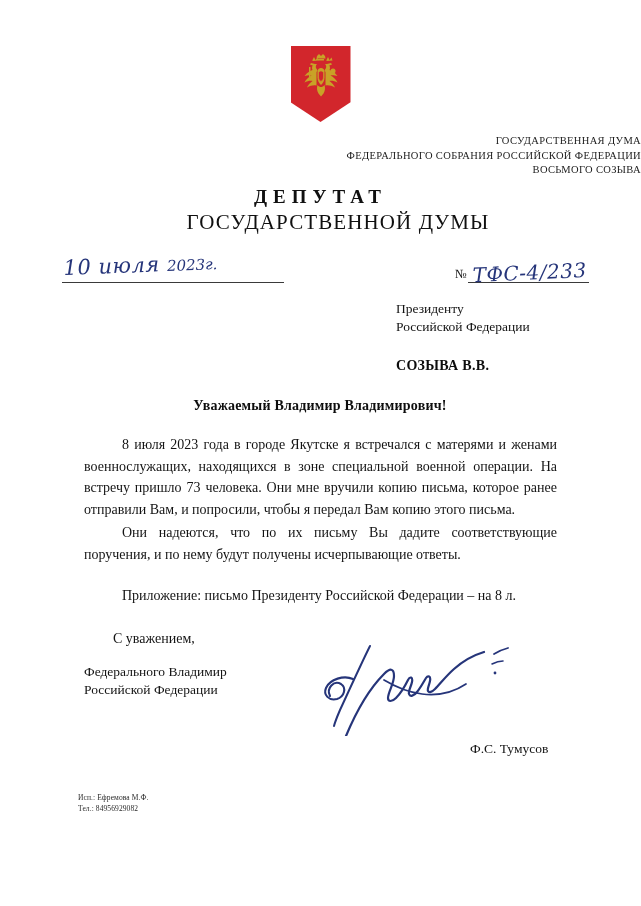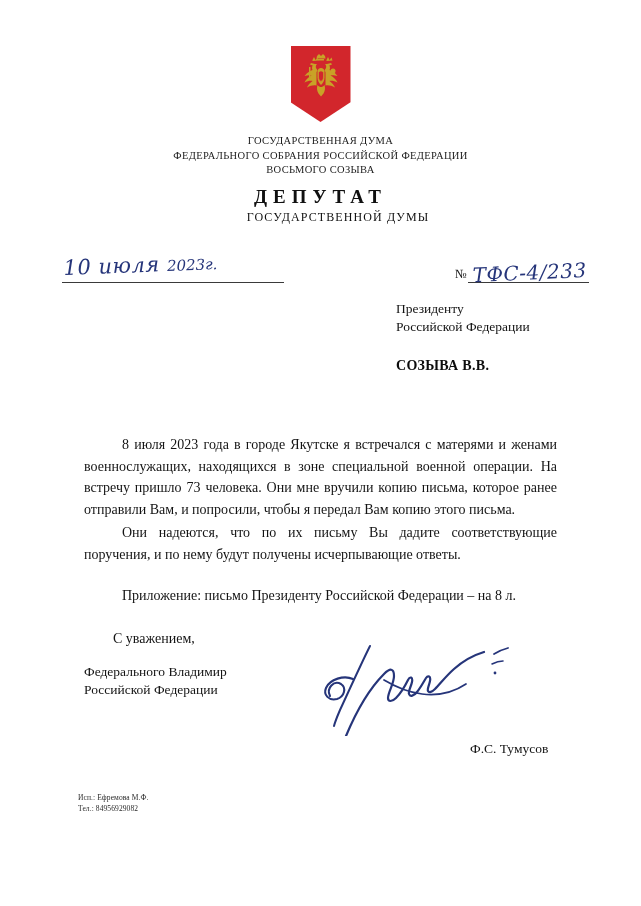--- a/index.html
+++ b/index.html
@@ -46,21 +46,21 @@
     transform: translateX(-50%);
     width: 50px;
     height: 54px;
   }
 
   
   .hdr {
     position: absolute;
     left: 0;
     right: 0;
-    text-align: center;
+    text-align: right;
   }
   .hdr-line {
     font-size: 10.5px;
     letter-spacing: 0.35px;
     line-height: 14.5px;
     color: #1c1c1c;
   }
   .hdr-org { top: 134px; }
 
   .title-deputat {
@@ -71,21 +71,21 @@
     font-size: 19px;
     font-weight: bold;
     letter-spacing: 6px;
     color: #101010;
   }
   .title-duma {
     position: absolute;
     left: 0; right: 0;
     top: 210px;
     text-align: center;
-    font-size: 12px;
+    font-size: 21px;
     letter-spacing: 1.1px;
     color: #101010;
     padding-left: 35px;
   }
 
   
   .meta-row {
     position: absolute;
     top: 262px;
     left: 62px;
@@ -299,20 +299,21 @@
     <div class="no-label">№</div>
     <div class="ink hand-num">ТФС-4/233</div>
   </div>
 
   <div class="addressee">
     <div>Президенту</div>
     <div>Российской Федерации</div>
   </div>
   <div class="addressee-name">СОЗЫВА В.В.</div>
 
+  <div class="salutation">Уважаемый Владимир Владимирович!</div>
 
   <div class="body">
     <p>8 июля 2023 года в городе Якутске я встречался с матерями и женами военнослужащих, находящихся в зоне специальной военной операции. На встречу пришло 73 человека. Они мне вручили копию письма, которое ранее отправили Вам, и попросили, чтобы я передал Вам копию этого письма.</p>
     <p>Они надеются, что по их письму Вы дадите соответствующие поручения, и по нему будут получены исчерпывающие ответы.</p>
   </div>
 
   <div class="attachment">Приложение: письмо Президенту Российской Федерации – на 8 л.</div>
 
   <div class="regards">С уважением,</div>
 

